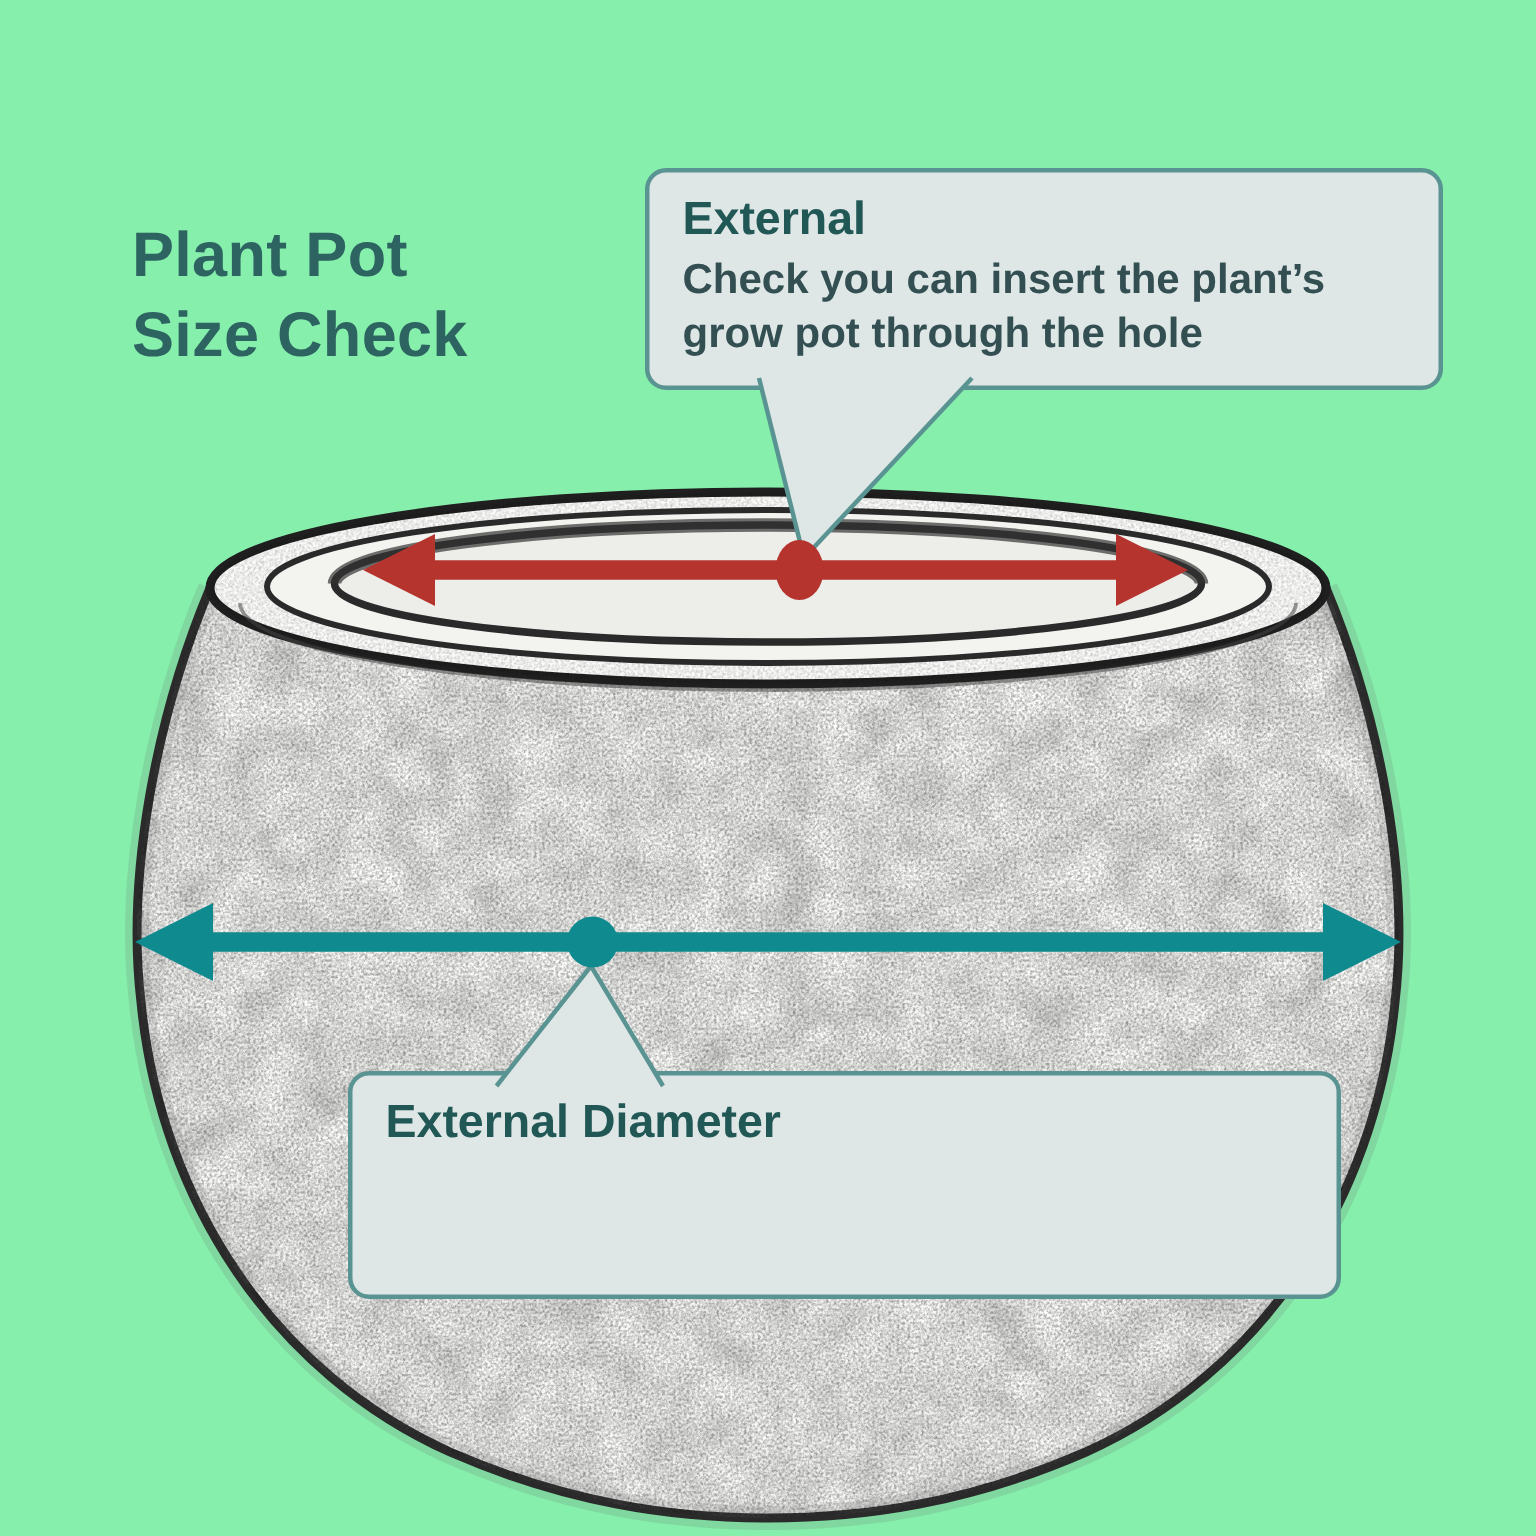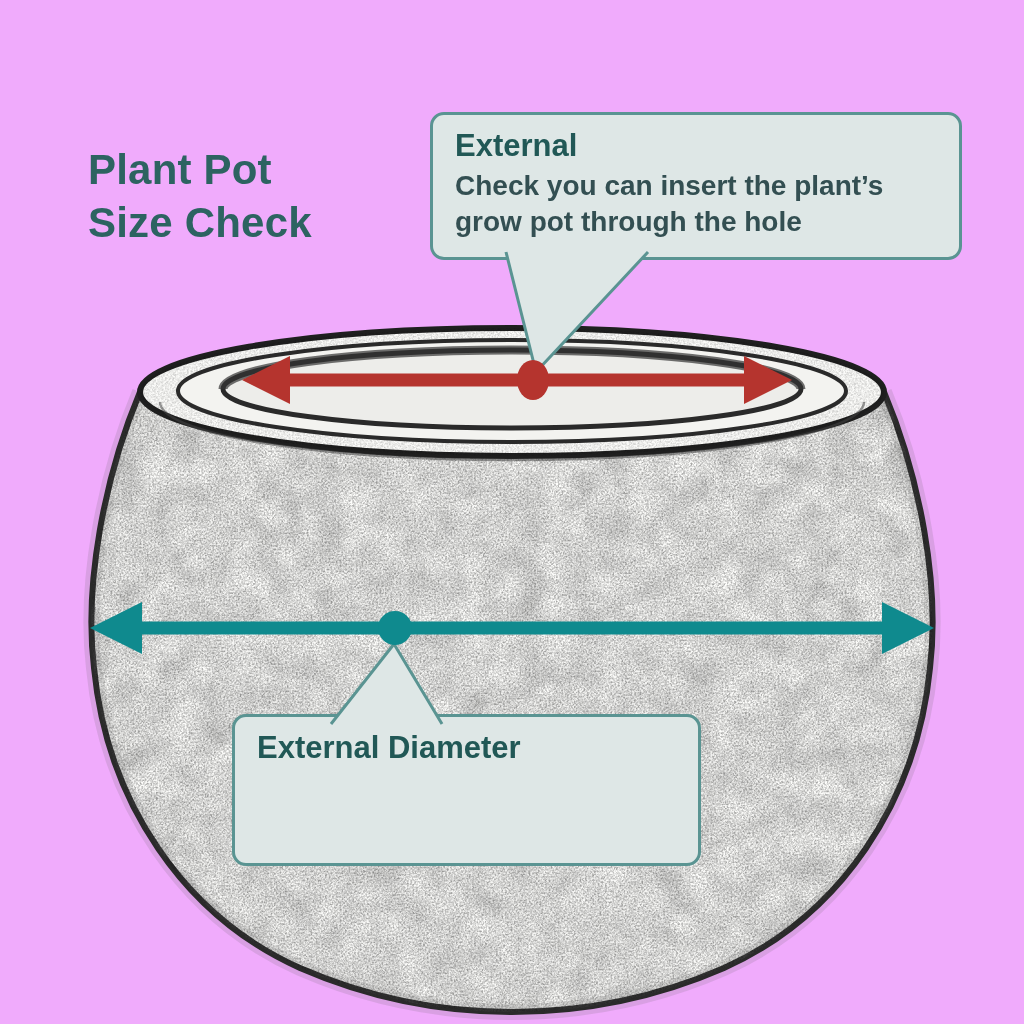--- a/index.html
+++ b/index.html
@@ -1,33 +1,33 @@
 <!DOCTYPE html>
 <html><head>
 <meta charset="utf-8">
 <style>
   html,body{margin:0;padding:0;background:#ffffff;}
   .canvas{
-    position:relative;width:1024px;height:1024px;background:#f0abfc;
+    position:relative;width:1024px;height:1024px;background:#86efac;
     font-family:"Liberation Sans", sans-serif;overflow:hidden;
   }
   svg.layer{position:absolute;left:0;top:0;}
   #base-layer{z-index:1;}
   #top-layer{z-index:4;pointer-events:none;}
   .page-title{
     position:absolute;left:88px;top:116px;width:262px;z-index:2;
     font-size:42px;font-weight:700;color:#2d6361;line-height:1.26;letter-spacing:.2px;
   }
   .callout{
     position:absolute;z-index:3;box-sizing:border-box;
     background:#dee7e6;border:3px solid #5a9492;border-radius:14px;
     padding:13px 20px 0 22px;
   }
   .callout-opening{left:430px;top:112px;width:532px;height:148px;}
-  .callout-external{left:232px;top:714px;width:469px;height:152px;}
+  .callout-external{left:232px;top:714px;width:662px;height:152px;}
   .callout-heading{font-size:31px;font-weight:700;color:#215856;margin-bottom:4px;}
   .callout-body{font-size:28px;font-weight:600;color:#334f52;line-height:1.27;}
 </style>
 </head>
 <body>
 
 <div class="canvas">
 
   <svg id="base-layer" class="layer" width="1024" height="1024" viewBox="0 0 1024 1024">
     <defs>

